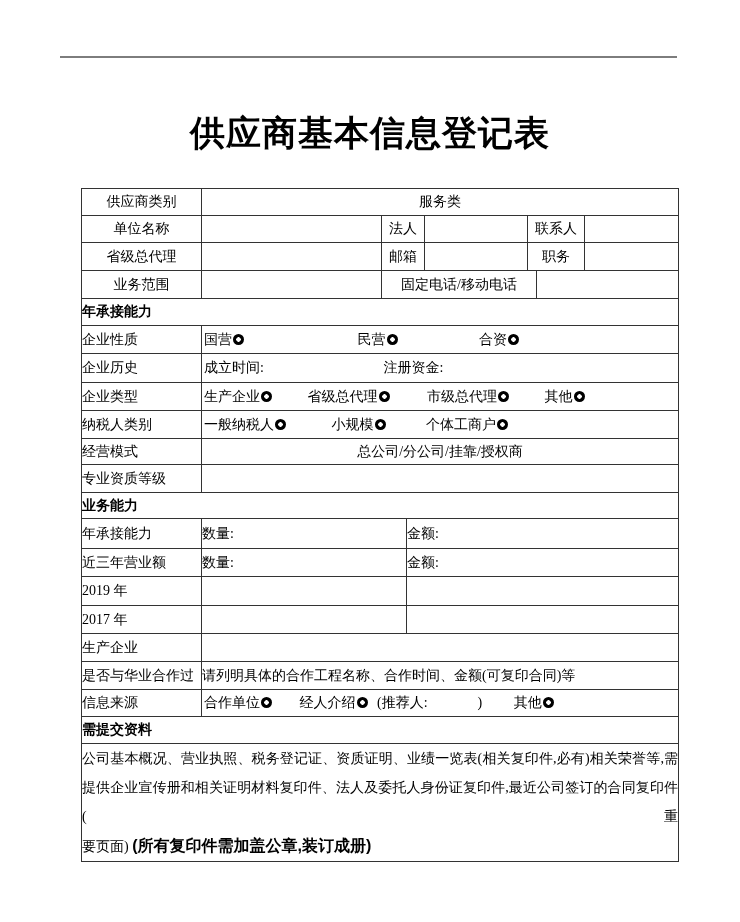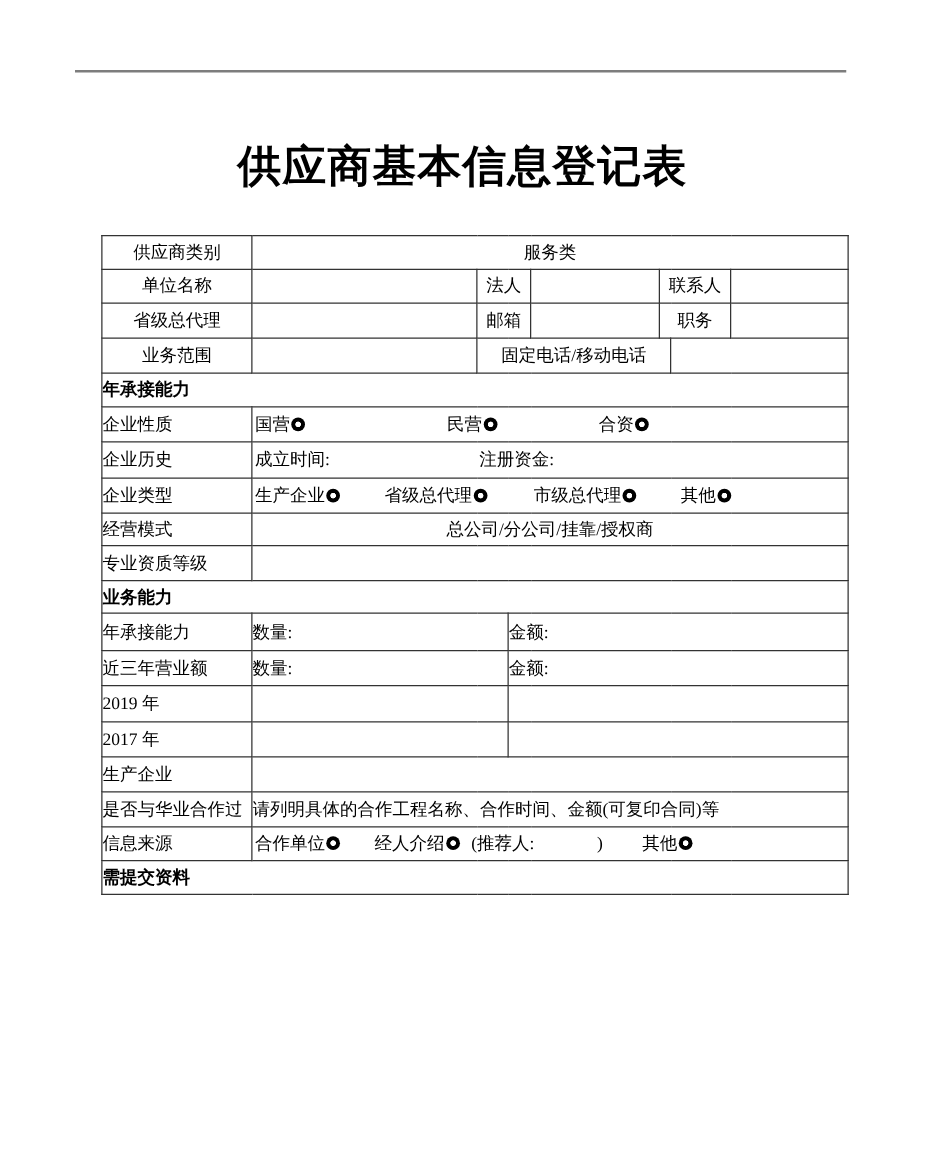--- a/index.html
+++ b/index.html
@@ -120,20 +120,28 @@
   <tr style="height:28px">
     <td class="lbl">企业类型</td>
     <td colspan="7">
       <span class="opt" style="margin-left:2px"><span>生产企业</span><span class="radio"></span></span>
       <span class="opt" style="margin-left:32px"><span>省级总代理</span><span class="radio"></span></span>
       <span class="opt" style="margin-left:34px"><span>市级总代理</span><span class="radio"></span></span>
       <span class="opt" style="margin-left:32px"><span>其他</span><span class="radio"></span></span>
     </td>
   </tr>
 
+  <tr style="height:28px">
+    <td class="lbl">纳税人类别</td>
+    <td colspan="7">
+      <span class="opt" style="margin-left:2px"><span>一般纳税人</span><span class="radio"></span></span>
+      <span class="opt" style="margin-left:42px"><span>小规模</span><span class="radio"></span></span>
+      <span class="opt" style="margin-left:37px"><span>个体工商户</span><span class="radio"></span></span>
+    </td>
+  </tr>
 
   <tr style="height:26px">
     <td class="lbl">经营模式</td>
     <td class="val-c" colspan="7">总公司/分公司/挂靠/授权商</td>
   </tr>
 
   <tr style="height:28px">
     <td class="lbl">专业资质等级</td>
     <td colspan="7"></td>
   </tr>
@@ -184,14 +192,24 @@
       <span class="opt" style="margin-left:24px"><span>经人介绍</span><span class="radio"></span></span>
       <span class="opt" style="margin-left:6px"><span>(推荐人:</span><span class="gap50"></span><span>)</span></span>
       <span class="opt" style="margin-left:28px"><span>其他</span><span class="radio"></span></span>
     </td>
   </tr>
 
   <tr style="height:27px">
     <td class="sec" colspan="8">需提交资料</td>
   </tr>
 
+  <tr style="height:88px">
+    <td class="docs" colspan="8">
+      <div class="doc-line">公司基本概况、营业执照、税务登记证、资质证明、业绩一览表(相关复印件,必有)相关荣誉等,需</div>
+      <div class="doc-line">提供企业宣传册和相关证明材料复印件、法人及委托人身份证复印件,最近公司签订的合同复印件(重</div>
+      <div class="doc-last">
+        <span>要页面)</span>
+        <span class="doc-bold">(所有复印件需加盖公章,装订成册)</span>
+      </div>
+    </td>
+  </tr>
 </tbody>
   </table>
 
 </body></html>

